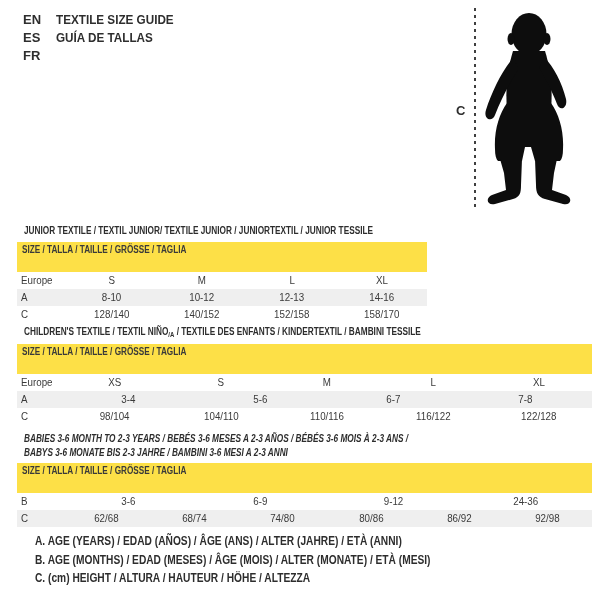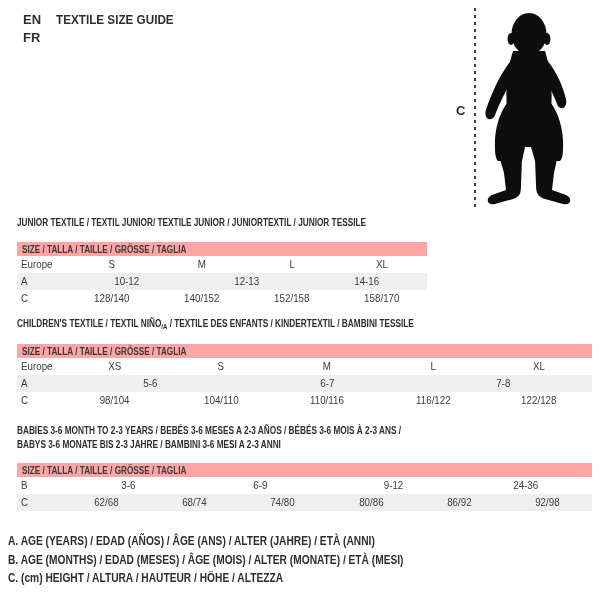--- a/index.html
+++ b/index.html
@@ -21,59 +21,63 @@
 
   
   .measure-line {
     position: absolute; left: 474px; top: 8px; width: 2px; height: 202px;
     background-image: repeating-linear-gradient(to bottom, #3f3f3f 0px, #3f3f3f 3px, transparent 3px, transparent 7px);
   }
   .measure-label { position: absolute; left: 456px; top: 103px; font-size: 13px; font-weight: bold; color: #2e2e2e; }
   .baby-svg { position: absolute; left: 480px; top: 9px; }
 
   
-  .section-title { position: absolute; left: 17px; font-size: 11px; font-weight: bold; color: #2d2d2d; white-space: nowrap; }
+  .section-title { position: absolute; left: 24px; font-size: 11px; font-weight: bold; color: #2d2d2d; white-space: nowrap; margin-top: 8px; }
   .section-title .cond { transform: scaleX(0.75); }
   #title1 { top: 216px; }
   #title2 { top: 317px; }
-  #title3 { top: 424px; line-height: 13.5px; }
+  #title3 { top: 424px; line-height: 13.5px; font-style: italic; }
   .sub-a { font-size: 8px; vertical-align: -2px; }
 
   
   .size-table { position: absolute; left: 17px; }
   #table1 { top: 242px; width: 410px; }
   #table2 { top: 344px; width: 575px; }
   #table3 { top: 463px; width: 575px; }
   .size-bar {
-    height: 14px; line-height: 14px; background: #fca5a5;
+    height: 30px; line-height: 14px; background: #fde047;
     font-size: 10.5px; font-weight: bold; color: #3a3a3a; padding-left: 5px;
   }
   .size-bar .cond { transform: scaleX(0.78); }
   .trow { display: flex; height: 17px; line-height: 17px; font-size: 11.5px; align-items: flex-end; }
   .trow.alt { background: #efefef; }
   .tlabel { flex: 0 0 50px; padding-left: 4px; }
   #table2 .tlabel, #table3 .tlabel { flex: 0 0 45px; }
   .tlabel .cond { transform: scaleX(0.85); }
   .tval { flex: 1; text-align: center; }
   .tval .cellc { display: inline-block; white-space: nowrap; transform: scaleX(0.85); }
 
   
-  .footnotes { position: absolute; left: 8px; top: 532px; }
+  .footnotes { position: absolute; left: 35px; top: 532px; }
   .footnote { height: 18.5px; line-height: 18.5px; font-size: 12px; font-weight: bold; color: #2d2d2d; white-space: nowrap; }
   .footnote .cond { transform: scaleX(0.85); }
 </style>
 </head>
 <body>
 
 <div class="page">
 
   <div class="lang-block">
     <div class="lang-row">
       <span class="lang-code">EN</span>
       <span class="lang-label"><span class="cond">TEXTILE SIZE GUIDE</span></span>
+    </div>
+    <div class="lang-row">
+      <span class="lang-code">ES</span>
+      <span class="lang-label"><span class="cond">GUÍA DE TALLAS</span></span>
     </div>
     <div class="lang-row">
       <span class="lang-code">FR</span>
     </div>
   </div>
 
   <div class="measure-line"></div>
   <div class="measure-label">C</div>
   <svg class="baby-svg" width="100" height="200" viewBox="0 0 100 200" xmlns="http://www.w3.org/2000/svg">
     <g fill="#0d0d0d">
@@ -94,20 +98,21 @@
     <div class="size-bar"><span class="cond">SIZE / TALLA / TAILLE / GRÖSSE / TAGLIA</span></div>
     <div class="trow">
       <span class="tlabel"><span class="cond">Europe</span></span>
       <span class="tval"><span class="cellc">S</span></span>
       <span class="tval"><span class="cellc">M</span></span>
       <span class="tval"><span class="cellc">L</span></span>
       <span class="tval"><span class="cellc">XL</span></span>
     </div>
     <div class="trow alt">
       <span class="tlabel"><span class="cond">A</span></span>
+      <span class="tval"><span class="cellc">8-10</span></span>
       <span class="tval"><span class="cellc">10-12</span></span>
       <span class="tval"><span class="cellc">12-13</span></span>
       <span class="tval"><span class="cellc">14-16</span></span>
     </div>
     <div class="trow">
       <span class="tlabel"><span class="cond">C</span></span>
       <span class="tval"><span class="cellc">128/140</span></span>
       <span class="tval"><span class="cellc">140/152</span></span>
       <span class="tval"><span class="cellc">152/158</span></span>
       <span class="tval"><span class="cellc">158/170</span></span>
@@ -122,20 +127,21 @@
     <div class="trow">
       <span class="tlabel"><span class="cond">Europe</span></span>
       <span class="tval"><span class="cellc">XS</span></span>
       <span class="tval"><span class="cellc">S</span></span>
       <span class="tval"><span class="cellc">M</span></span>
       <span class="tval"><span class="cellc">L</span></span>
       <span class="tval"><span class="cellc">XL</span></span>
     </div>
     <div class="trow alt">
       <span class="tlabel"><span class="cond">A</span></span>
+      <span class="tval"><span class="cellc">3-4</span></span>
       <span class="tval"><span class="cellc">5-6</span></span>
       <span class="tval"><span class="cellc">6-7</span></span>
       <span class="tval"><span class="cellc">7-8</span></span>
     </div>
     <div class="trow">
       <span class="tlabel"><span class="cond">C</span></span>
       <span class="tval"><span class="cellc">98/104</span></span>
       <span class="tval"><span class="cellc">104/110</span></span>
       <span class="tval"><span class="cellc">110/116</span></span>
       <span class="tval"><span class="cellc">116/122</span></span>

